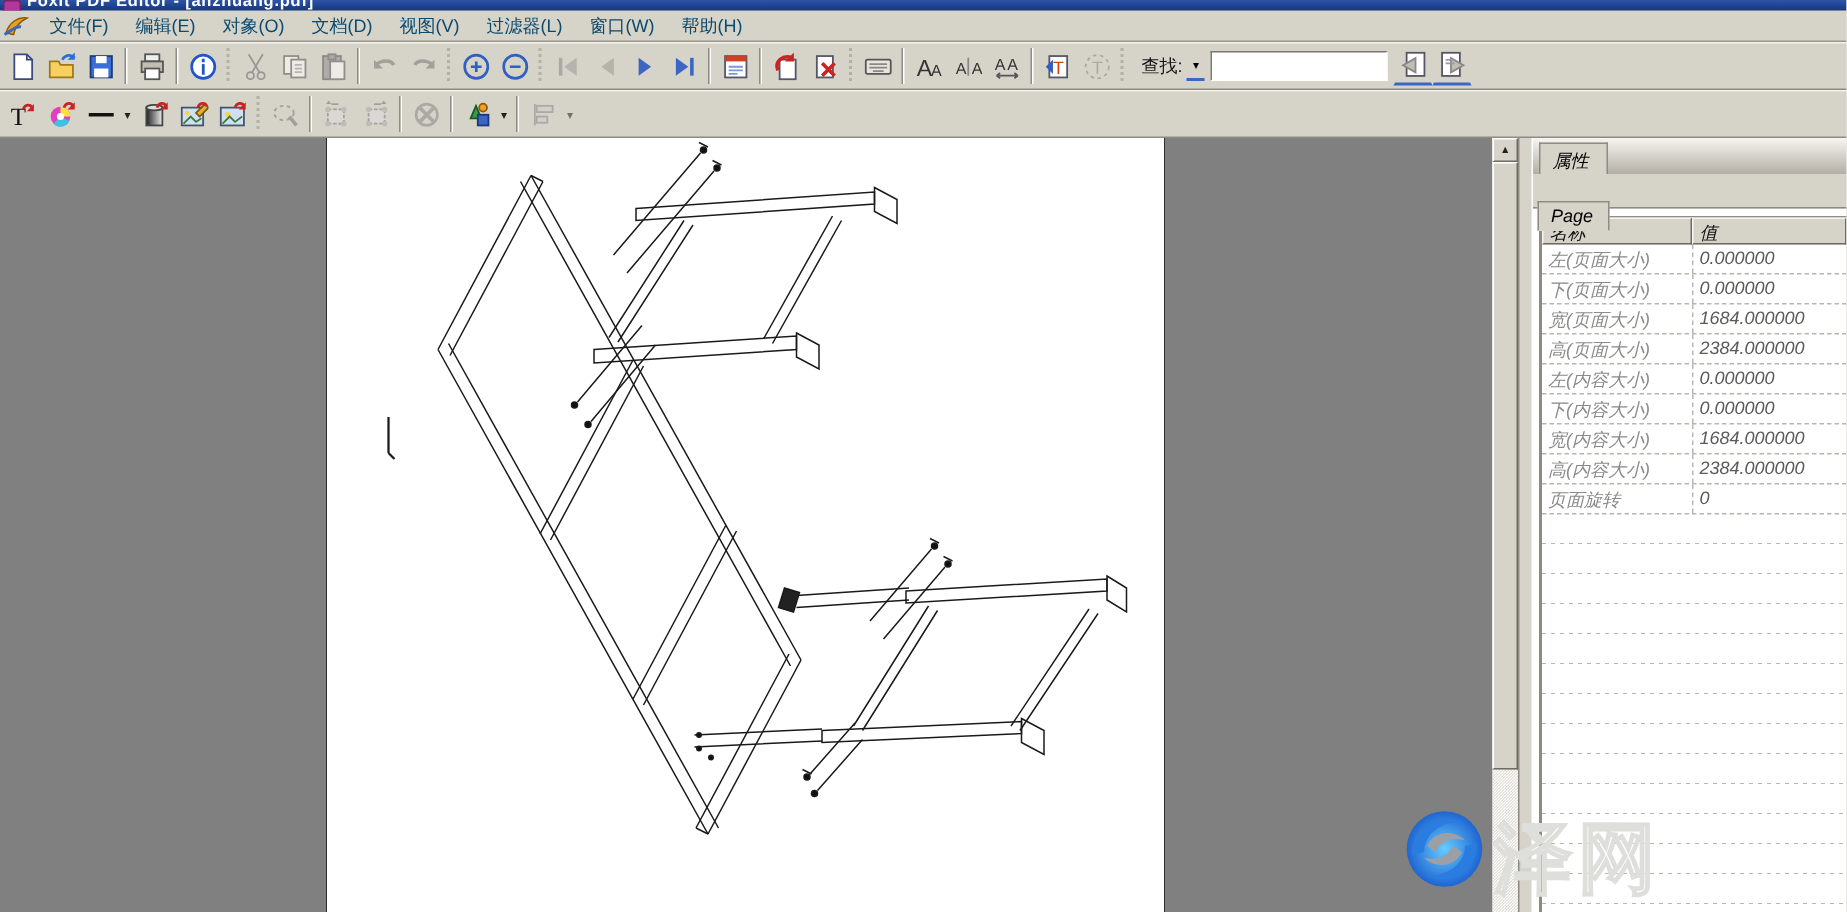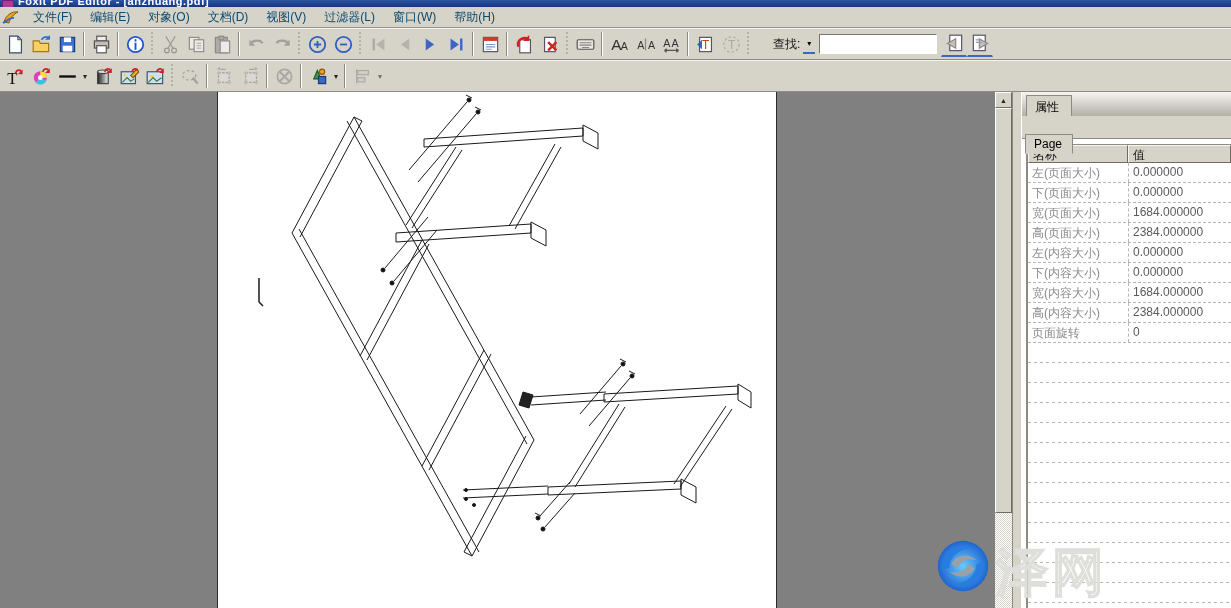--- a/index.html
+++ b/index.html
@@ -26,21 +26,21 @@
   .tbi { width:26px; height:26px; display:flex; align-items:center; justify-content:center;
     border:1px solid transparent; }
   .tbi svg { width:19px; height:19px; }
   .sep { width:2px; height:24px; border-left:1px solid #8f8b83; border-right:1px solid #fff; margin:0 3px; }
   .grip { width:5px; height:24px; margin:0 2px;
     background:repeating-linear-gradient(#b4b0a7 0 2px, transparent 2px 4px);
     background-size:2px 100%; background-repeat:no-repeat; background-position:1px 0; }
   .ddcaret { width:10px; height:26px; display:flex; align-items:center; justify-content:center;
     font-size:8px; color:#222; }
   .findwrap { display:flex; align-items:center; }
-  .findlabel { font-size:12px; margin:0 3px 0 20px; color:#111; }
+  .findlabel { font-size:12px; margin:0 3px 0 8px; color:#111; }
   .findcaret { width:12px; text-align:center; font-size:8px; border-bottom:2px solid #3b66c4; height:20px; line-height:20px; }
   .findinput { width:118px; height:20px; margin:0 4px; border:1px solid; font-size:12px; padding:0 3px;
     border-color:#7a766e #fff #fff #7a766e; background:#fff; }
   .findbtn { border-bottom:2px solid #3b66c4; }
 
   
   .main { position:relative; display:flex; height:516px; }
   .cnv-left { width:217px; background:#808080; }
   .page { width:560px; background:#fff; border-left:1px solid #2b2b2b; border-right:1px solid #2b2b2b; position:relative; }
   .page svg { position:absolute; left:0; top:0; }
@@ -52,21 +52,21 @@
     background-size:2px 2px; background-position:0 0,1px 1px; }
   .scbtn { position:absolute; left:0; width:17px; height:16px; background:#d6d3c9;
     border:1px solid; border-color:#fff #6f6b63 #6f6b63 #fff; font-size:7px; color:#222;
     display:flex; align-items:center; justify-content:center; }
   .scthumb { position:absolute; left:0; top:16px; width:17px; height:405px; background:#d6d3c9;
     border:1px solid; border-color:#fff #6f6b63 #6f6b63 #fff; }
   
   .splitter { width:10px; background:#d6d3c9; border-left:1px solid #8f8b83; border-right:1px solid #fff; }
 
   
-  .panel { width:209px; background:#fff; display:flex; flex-direction:column; font-size:12px; }
+  .panel { width:209px; background:#fff; display:flex; flex-direction:column; font-size:12px;font-style:italic; }
   .ptitlebar { height:24px; background:linear-gradient(#f6f5f2,#b3afa6); display:flex; align-items:flex-end; }
   .ptab-props { background:#d6d3c9; border:1px solid #8f8b83; border-bottom:none; height:21px;
     padding:3px 12px 0 8px; margin-left:4px; font-size:12px; }
   .ptabs2 { height:23px; background:#d6d3c9; display:flex; align-items:flex-end; border-bottom:1px solid #8f8b83; }
   .ptab-page { background:#d6d3c9; border:1px solid #8f8b83; border-bottom:1px solid #d6d3c9; height:20px;
     padding:2px 10px 0 8px; margin-left:3px; position:relative; top:16px; }
   .ptable { flex:1; border-left:2px solid #8f8b83; margin:5px 0 0 4px; border-top:1px solid #8f8b83;
     display:flex; flex-direction:column; overflow:hidden; }
   .phead { display:flex; height:18px; }
   .phcell { background:#d6d3c9; border:1px solid; border-color:#f6f5f2 #6f6b63 #6f6b63 #f6f5f2;

